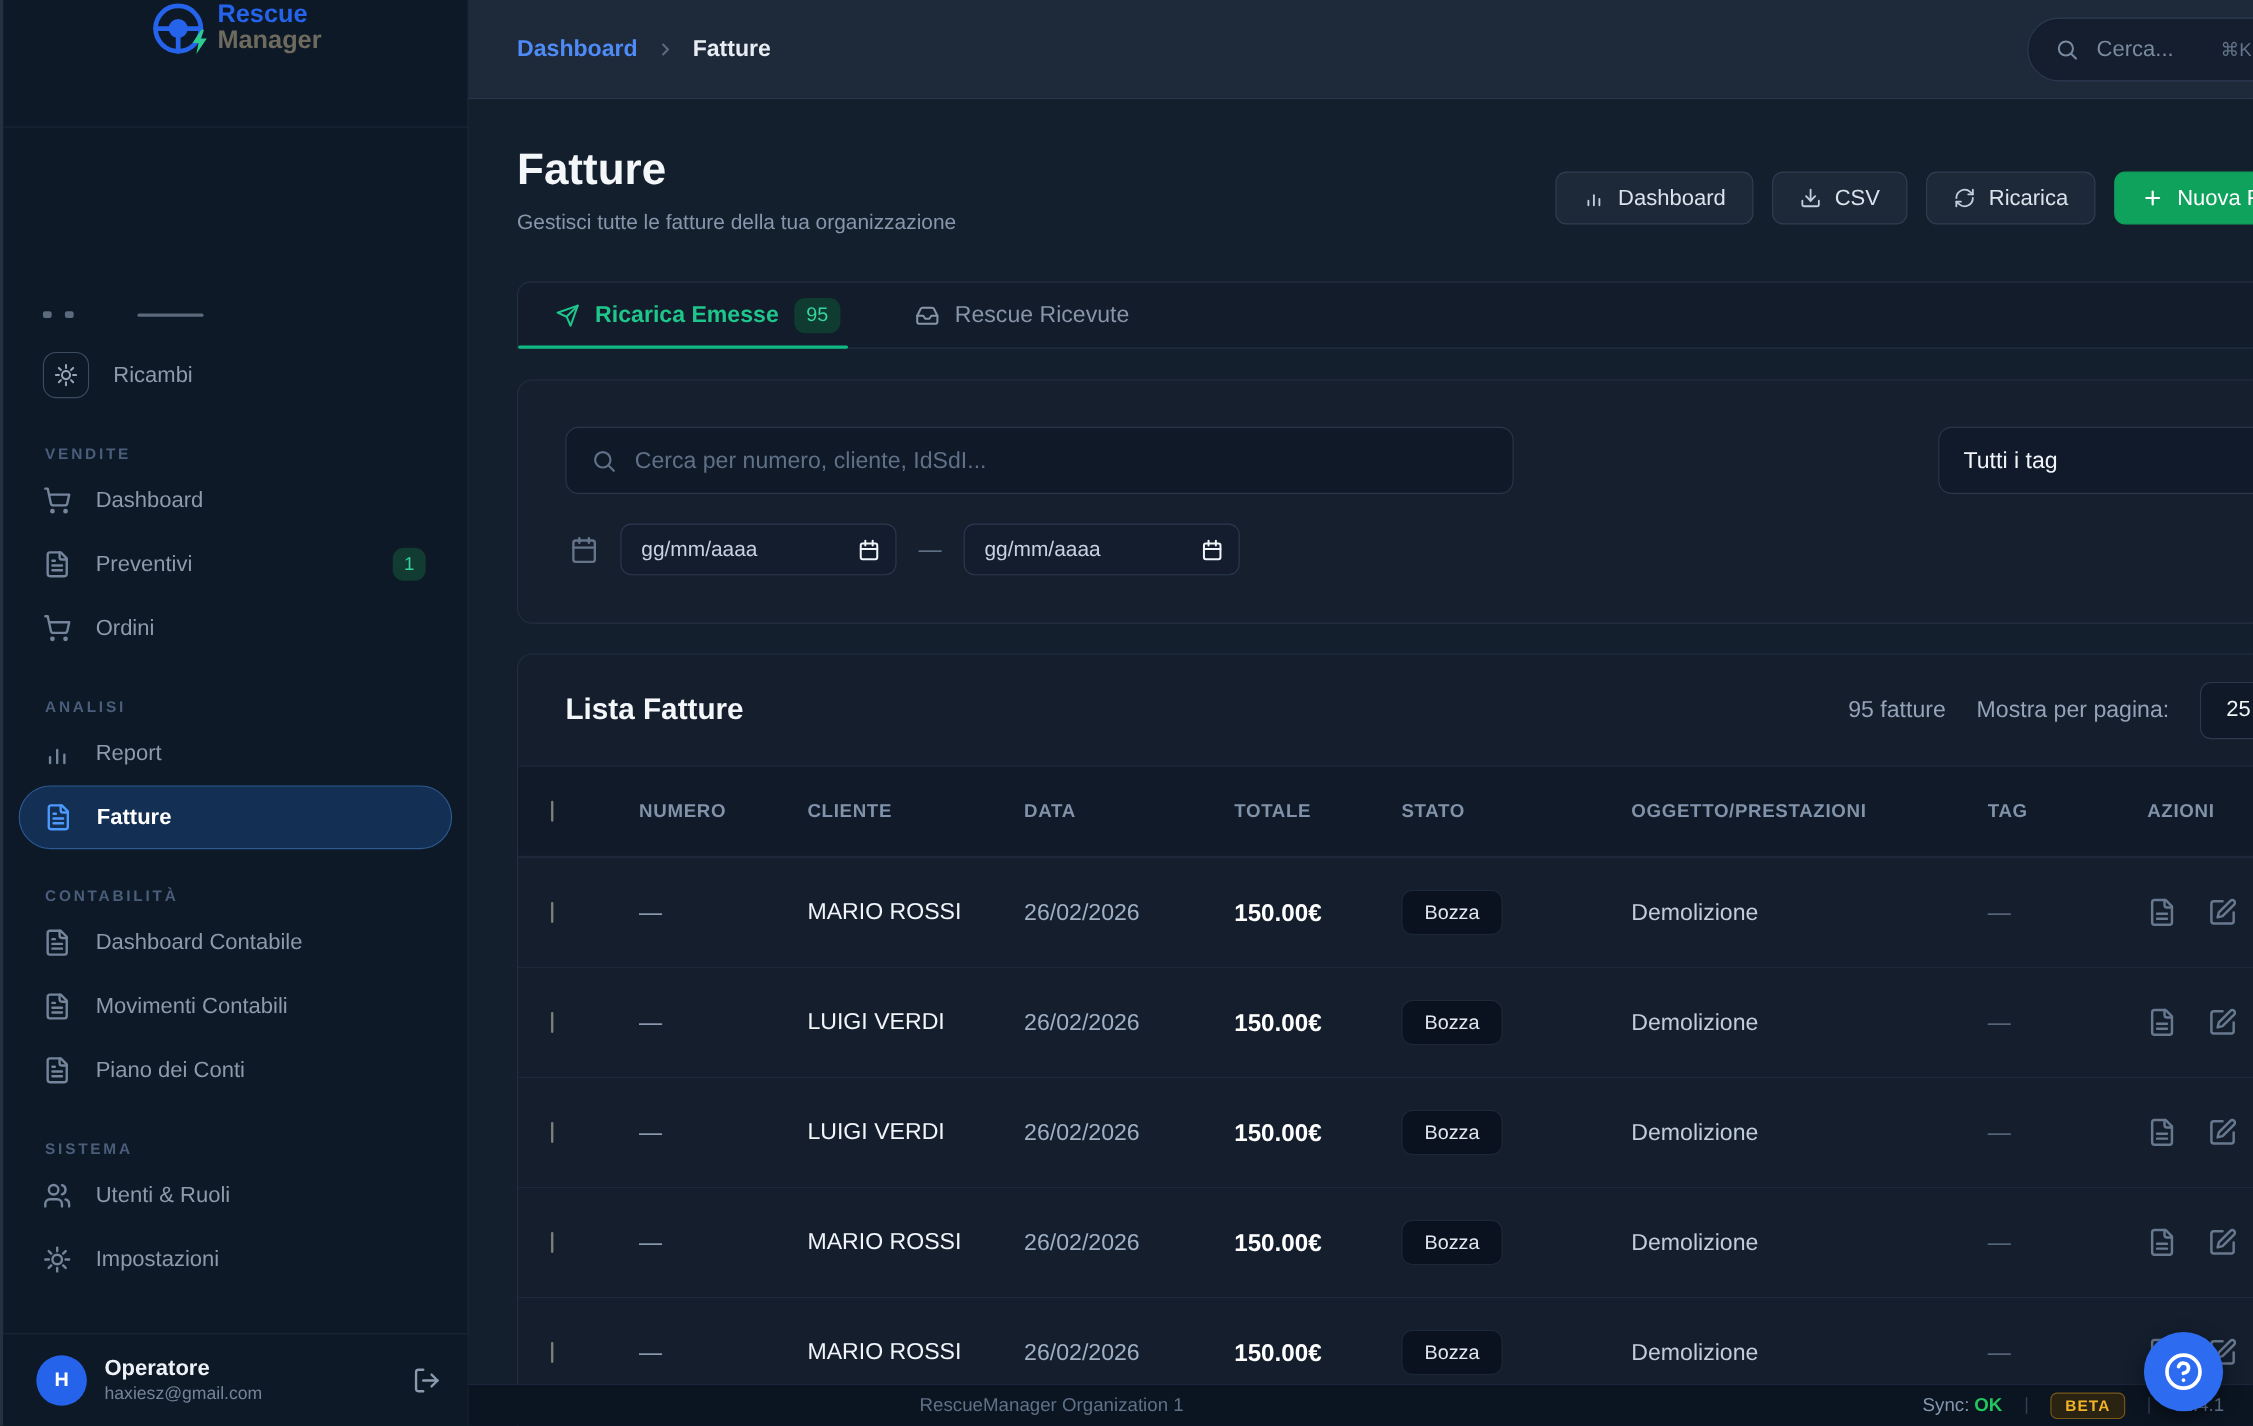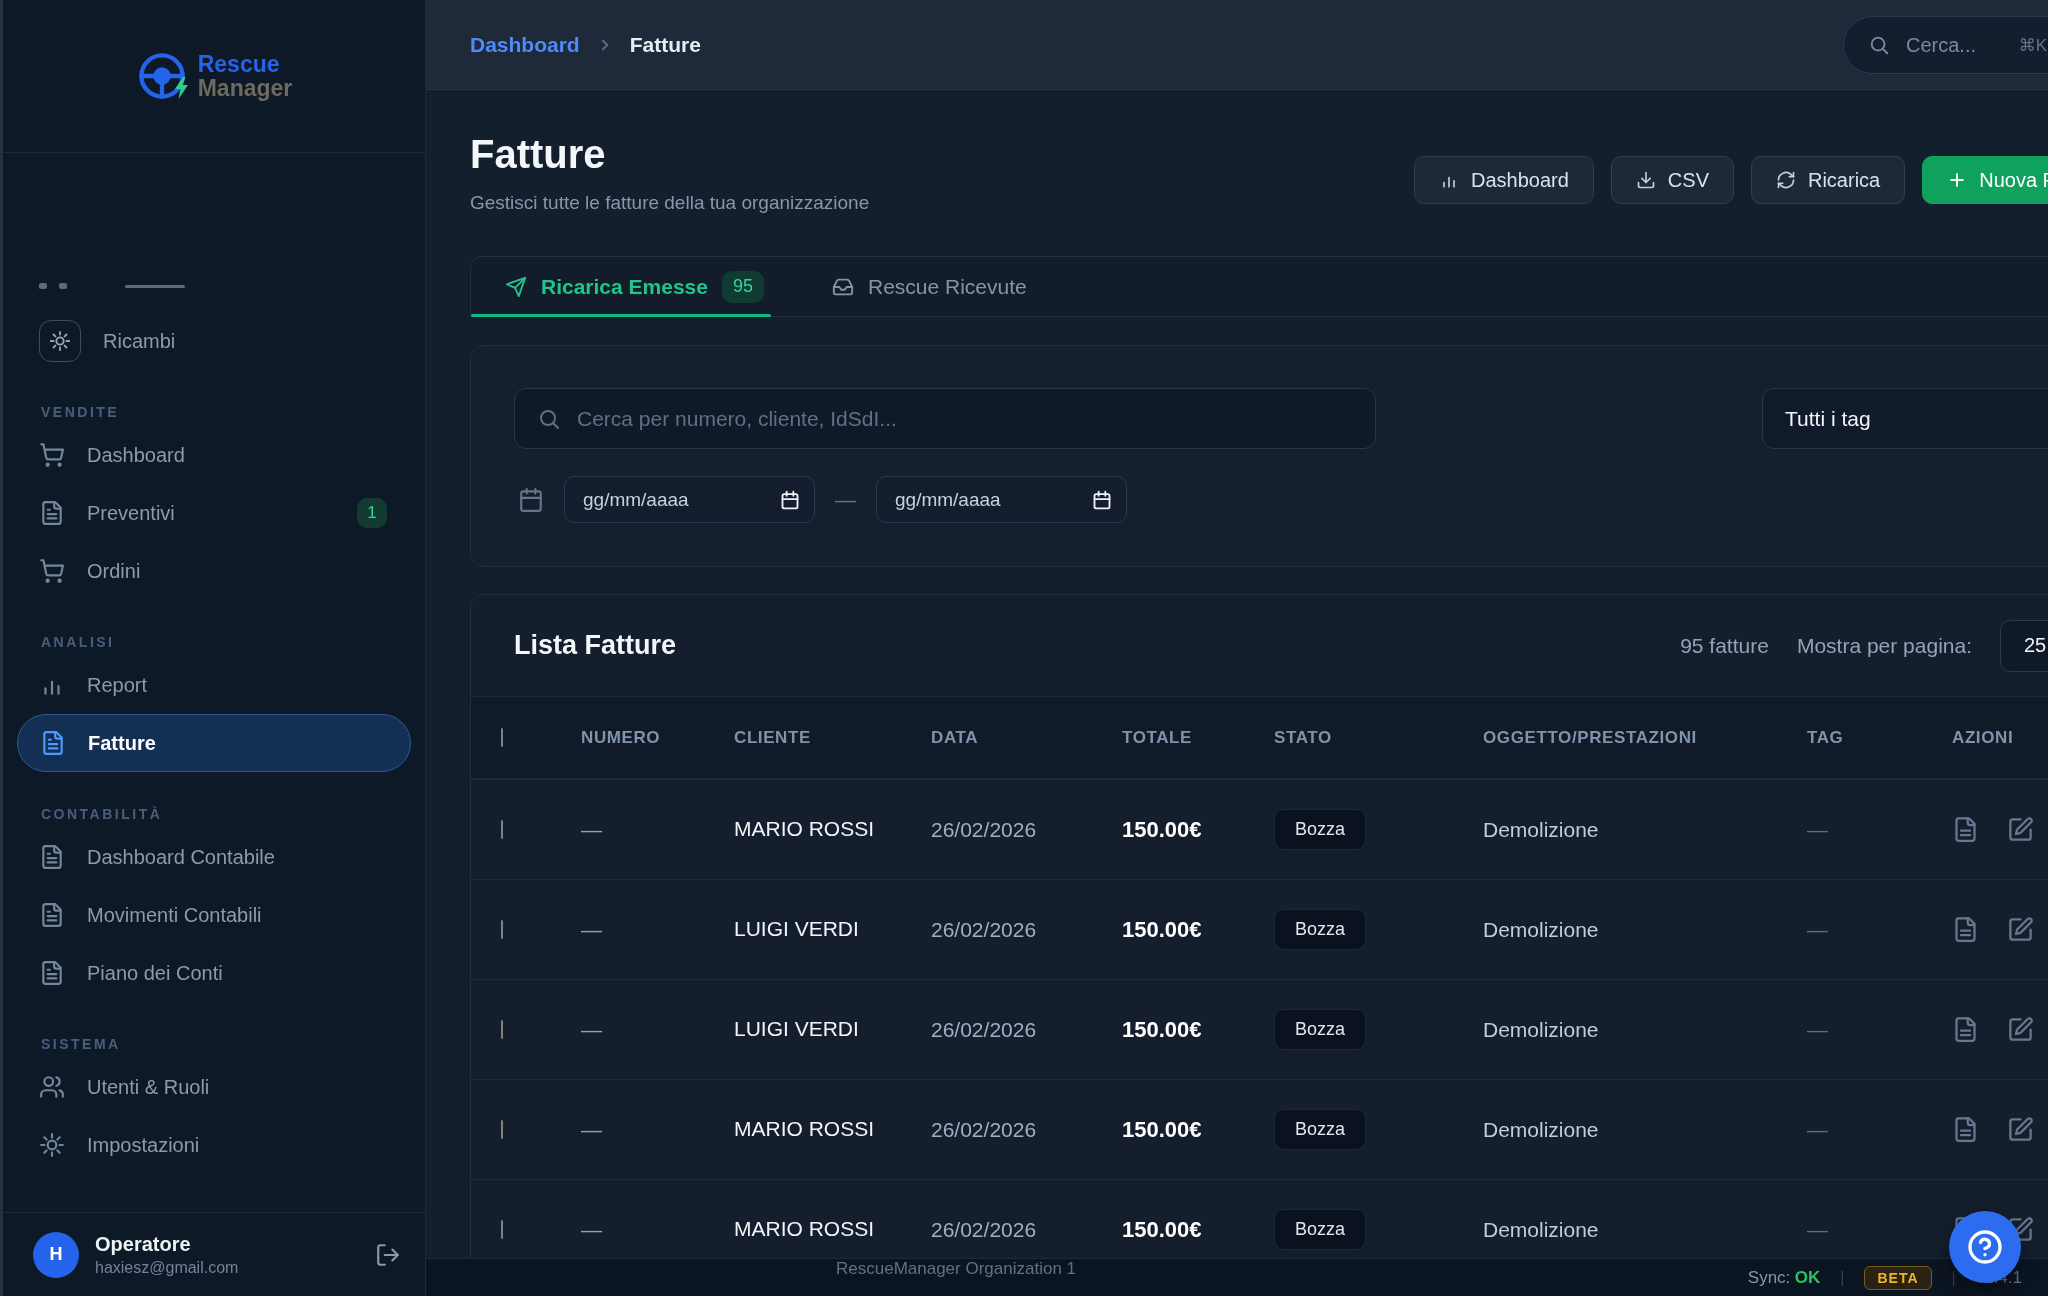--- a/index.html
+++ b/index.html
@@ -3,22 +3,22 @@
 <meta charset="utf-8">
 <style>
   * { margin:0; padding:0; box-sizing:border-box; }
   html,body { width:2048px; height:1296px; overflow:hidden; background:#141f2d;
     font-family:"Liberation Sans", sans-serif; color:#e2e8f0; }
   svg { display:block; }
 
   
   .sidebar { position:absolute; left:0; top:0; width:426px; height:1296px;
     background:#0d1926; border-left:3px solid #233140; border-right:1px solid #1c2a3b; }
-  .logo-area { height:153px; border-bottom:1px solid #1b2938; display:flex;
-    align-items:center; justify-content:center; gap:10px; }
+  .logo-area { height:116px; border-bottom:1px solid #1b2938; display:flex;
+    align-items:flex-start; justify-content:center; gap:10px; }
   .wheel-wrap { position:relative; width:52px; height:52px; color:#2563eb; }
   .bolt { position:absolute; right:-6px; bottom:2px; }
   .brand-lines { line-height:24px; }
   .brand-l1 { color:#2563eb; font-weight:bold; font-size:23px; }
   .brand-l2 { color:#6e6a5e; font-weight:bold; font-size:23px; }
 
   .org-card { position:absolute; left:28px; top:176px; width:342px; height:88px;
     background:#13202f; border:1px solid #2b3a4e; border-radius:14px;
     display:flex; align-items:center; gap:16px; padding:0 16px; cursor:pointer; }
   .org-avatar { width:52px; height:52px; border-radius:12px; background:#2563eb;
@@ -146,21 +146,21 @@
     background:#0a121f; border:1px solid #1c2838; border-radius:10px;
     padding:9px 20px; color:#e2e8f0; font-size:18px; }
   .c-ogg { color:#c2cddb; font-size:21px; }
   .c-tag { color:#5b6b80; font-size:21px; }
   .c-act { display:flex; justify-content:flex-end; gap:28px; padding-right:50px;
     color:#64748b; }
   .act-ic { cursor:pointer; color:#67788f; }
 
   
   .footer { position:absolute; left:426px; bottom:0; width:1622px; height:38px;
-    background:#0b1522; border-top:1px solid #1d2a3d; display:flex; }
+    background:#0b1522; border-top:1px solid #1d2a3d; display:flex; align-items:center; }
   .foot-org { position:absolute; left:410px; color:#5f7186; font-size:17px; }
   .foot-right { margin-left:auto; display:flex; align-items:center; gap:20px;
     padding-right:26px; }
   .sync-label { color:#8496ad; font-size:17px; }
   .sync-ok { color:#22c55e; font-size:17px; font-weight:bold; }
   .foot-div { color:#334155; }
   .beta-badge { border:1px solid #7a5a18; background:#2a2312; color:#f0b429;
     font-size:14px; font-weight:bold; border-radius:6px; padding:3px 12px;
     letter-spacing:1px; }
   .foot-ver { color:#64748b; font-size:17px; }

